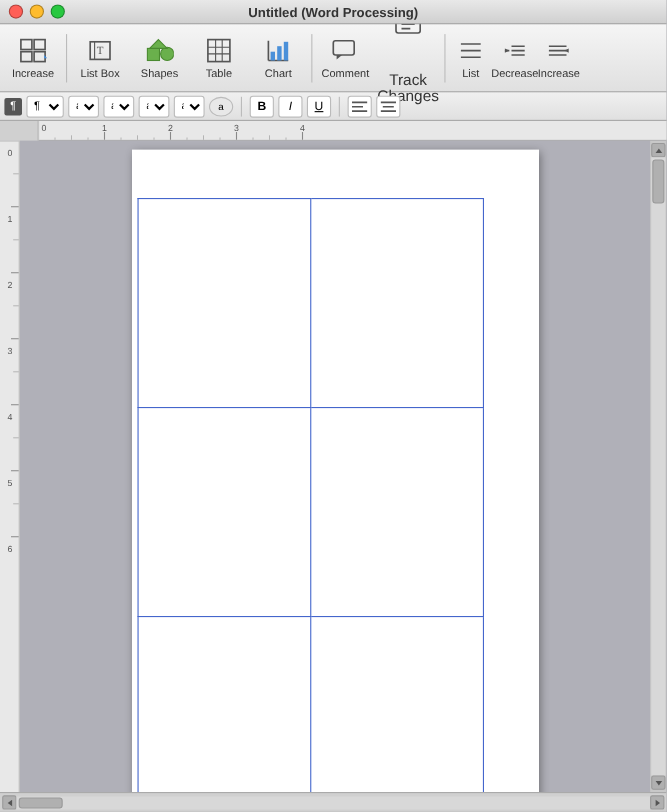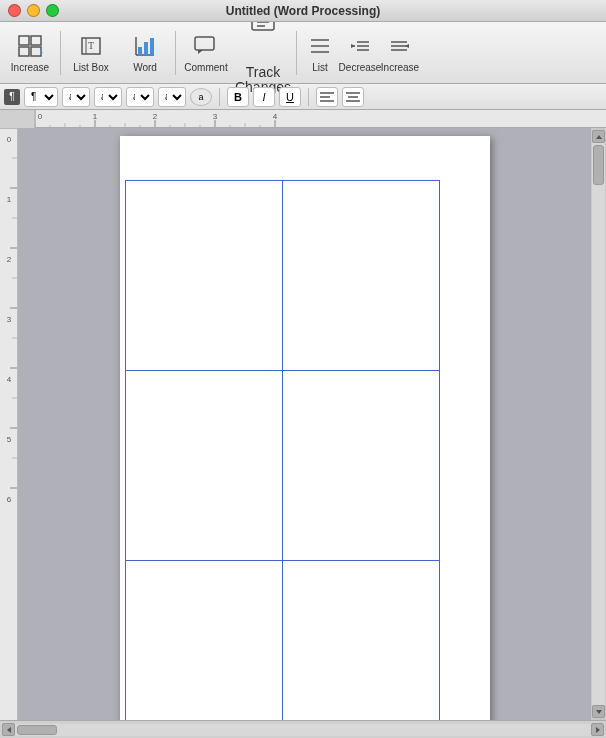--- a/index.html
+++ b/index.html
@@ -257,33 +257,55 @@
     <div class="toolbar-icon">
       <svg width="24" height="24" viewBox="0 0 24 24">
         <rect x="3" y="4" width="18" height="16" fill="none" stroke="#555" stroke-width="1.5"></rect>
         <line x1="7" y1="4" x2="7" y2="20" stroke="#555" stroke-width="1"></line>
         <text x="9" y="15" font-size="10" fill="#555" font-family="serif">T</text>
       </svg>
     </div>
     <span class="toolbar-label">List Box</span>
   </div>
 
-
+  <div class="toolbar-item">
+    <div class="toolbar-icon">
+      <svg width="26" height="24" viewBox="0 0 26 24">
+        <rect x="2" y="10" width="11" height="11" fill="#6ab04c" stroke="#4a8a30" stroke-width="1"></rect>
+        <circle cx="20" cy="15" r="6" fill="#6ab04c" stroke="#4a8a30" stroke-width="1"></circle>
+        <polygon points="12,2 20,10 4,10" fill="#6ab04c" stroke="#4a8a30" stroke-width="1"></polygon>
+      </svg>
+    </div>
+    <span class="toolbar-label">Shapes</span>
+  </div>
+
+  <div class="toolbar-item">
+    <div class="toolbar-icon">
+      <svg width="24" height="24" viewBox="0 0 24 24">
+        <rect x="2" y="2" width="20" height="20" fill="none" stroke="#555" stroke-width="1.5"></rect>
+        <line x1="2" y1="9" x2="22" y2="9" stroke="#555" stroke-width="1"></line>
+        <line x1="2" y1="15" x2="22" y2="15" stroke="#555" stroke-width="1"></line>
+        <line x1="9" y1="2" x2="9" y2="22" stroke="#555" stroke-width="1"></line>
+        <line x1="15" y1="2" x2="15" y2="22" stroke="#555" stroke-width="1"></line>
+      </svg>
+    </div>
+    <span class="toolbar-label">Table</span>
+  </div>
 
   <div class="toolbar-item">
     <div class="toolbar-icon">
       <svg width="24" height="24" viewBox="0 0 24 24">
         <line x1="3" y1="21" x2="21" y2="21" stroke="#555" stroke-width="1.5"></line>
         <line x1="3" y1="21" x2="3" y2="3" stroke="#555" stroke-width="1.5"></line>
         <rect x="5" y="13" width="4" height="8" fill="#4a90d9"></rect>
         <rect x="11" y="8" width="4" height="13" fill="#4a90d9"></rect>
         <rect x="17" y="4" width="4" height="17" fill="#4a90d9"></rect>
       </svg>
     </div>
-    <span class="toolbar-label">Word</span>
+    <span class="toolbar-label">Chart</span>
   </div>
 
   <div class="toolbar-separator"></div>
 
   <div class="toolbar-item">
     <div class="toolbar-icon">
       <svg width="26" height="24" viewBox="0 0 26 24">
         <rect x="2" y="3" width="19" height="13" rx="2" fill="none" stroke="#555" stroke-width="1.5"></rect>
         <polygon points="5,16 5,20 10,16" fill="#555"></polygon>
       </svg>

